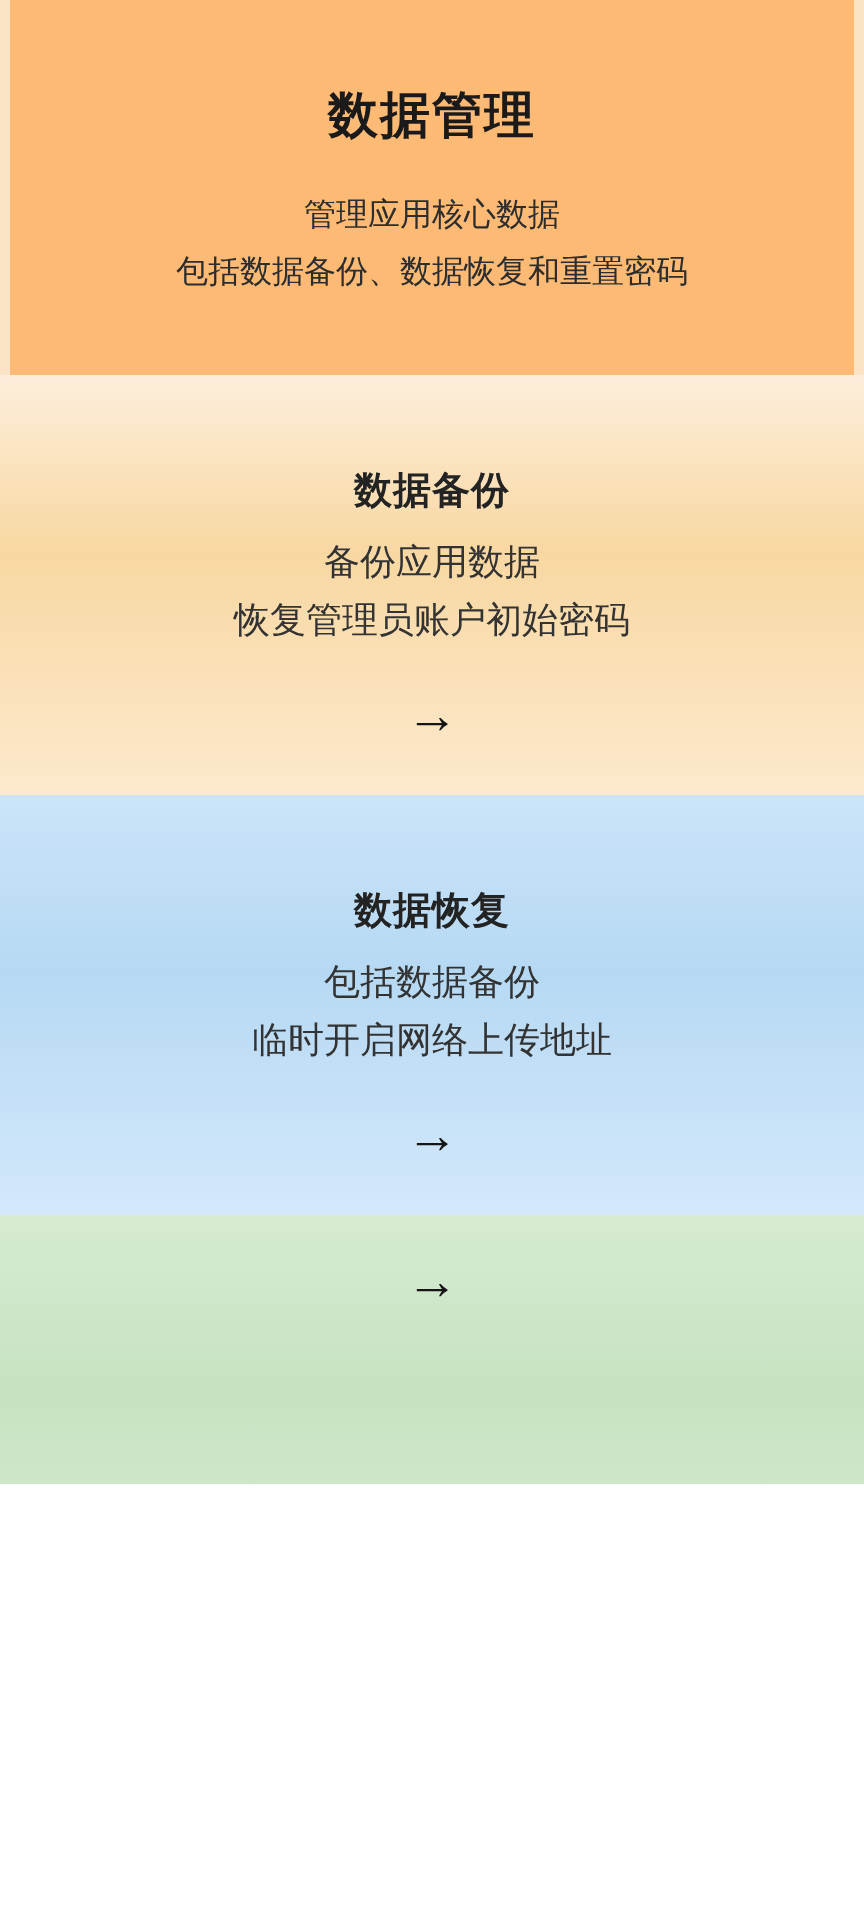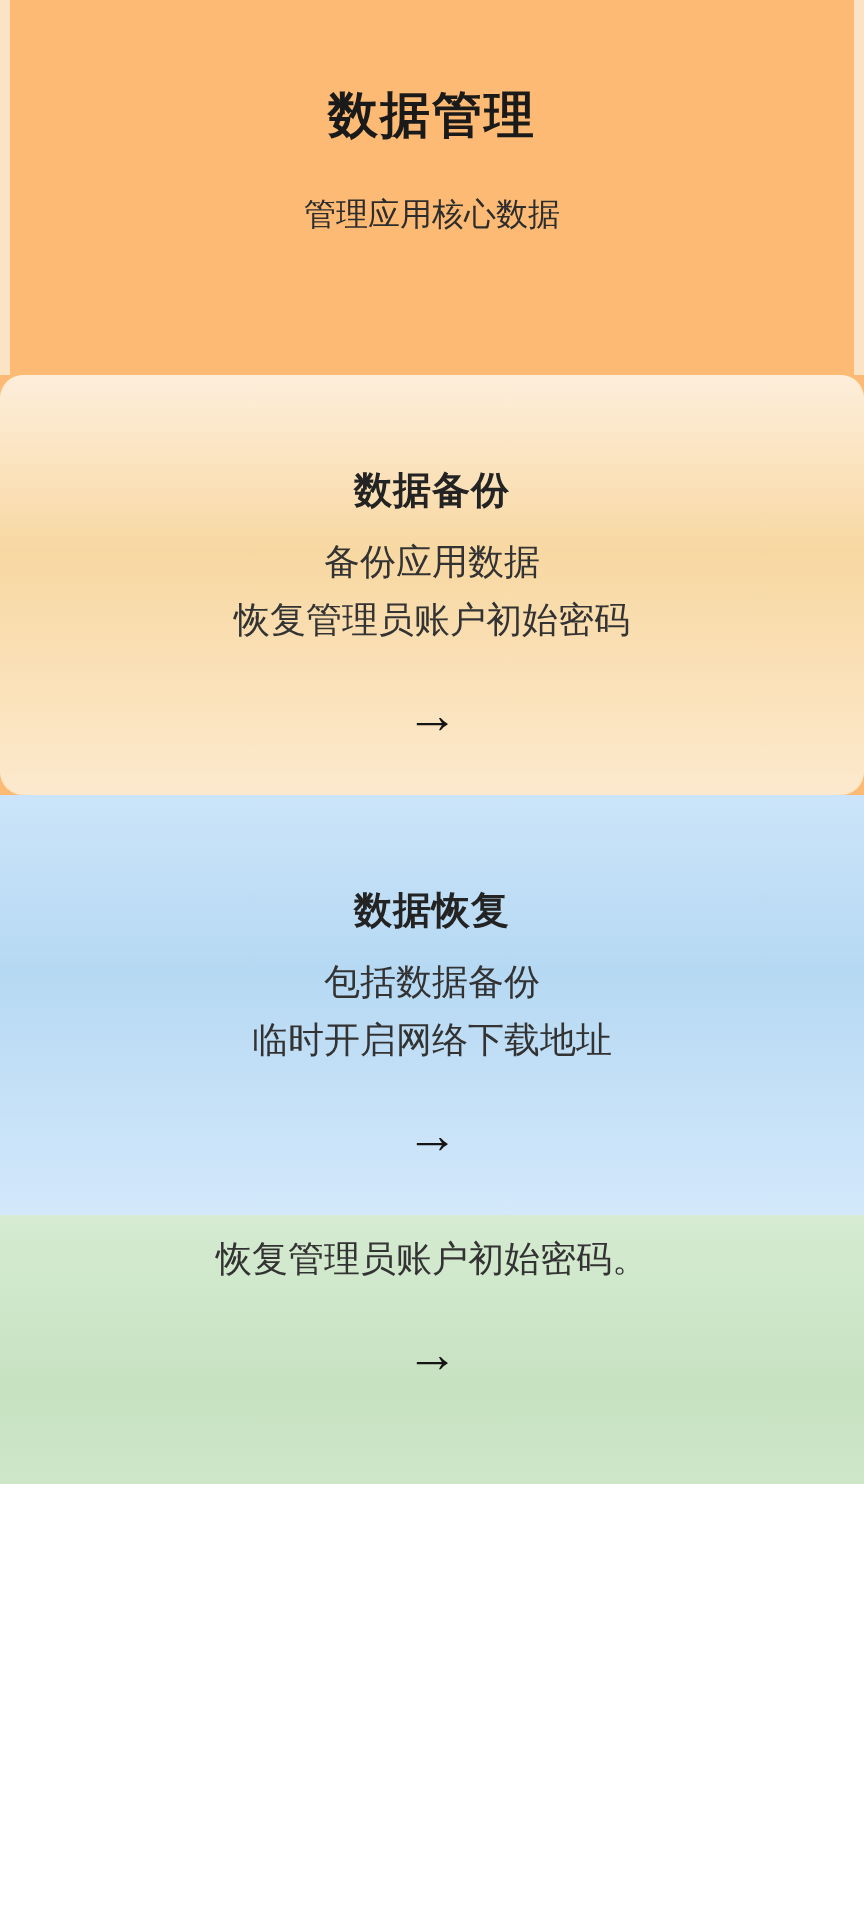--- a/index.html
+++ b/index.html
@@ -108,44 +108,44 @@
 <body>
 
 <div class="screen">
 
   <header>
     <div class="edge left" style="background: rgb(251, 232, 207);"></div>
     <div class="edge right" style="background: rgb(251, 232, 207);"></div>
     <h1 class="page-title">数据管理</h1>
     <div class="subtitle">
       <div>管理应用核心数据</div>
+      <div>包括数据备份、数据恢复和重置密码</div>
     </div>
   </header>
 
-  <section class="card" style="background: linear-gradient(rgb(253, 238, 219) 0%, rgb(248, 216, 162) 42%, rgb(252, 233, 205) 100%); border-radius: 23px;">
+  <section class="card" style="background: linear-gradient(rgb(253, 238, 219) 0%, rgb(248, 216, 162) 42%, rgb(252, 233, 205) 100%);">
     <div class="card-title">数据备份</div>
     <div class="card-body">
       <div>备份应用数据</div>
       <div>恢复管理员账户初始密码</div>
     </div>
     <div class="card-arrow">→</div>
   </section>
 
   <section class="card" style="background: linear-gradient(rgb(203, 228, 249) 0%, rgb(182, 217, 243) 42%, rgb(211, 232, 251) 100%);">
     <div class="card-title">数据恢复</div>
     <div class="card-body">
       <div>包括数据备份</div>
-      <div>临时开启网络下载地址</div>
+      <div>临时开启网络上传地址</div>
     </div>
     <div class="card-arrow">→</div>
   </section>
 
   <section class="card" style="background: linear-gradient(rgb(214, 235, 210) 0%, rgb(198, 226, 192) 42%, rgb(219, 238, 215) 100%);">
     <div class="card-body">
-      <div>恢复管理员账户初始密码。</div>
     </div>
     <div class="card-arrow">→</div>
   </section>
 
   <footer>
     <button class="close-btn">关闭</button>
     <div class="bottom-strip" style="background: rgb(207, 229, 248);"></div>
   </footer>
 
 </div>

